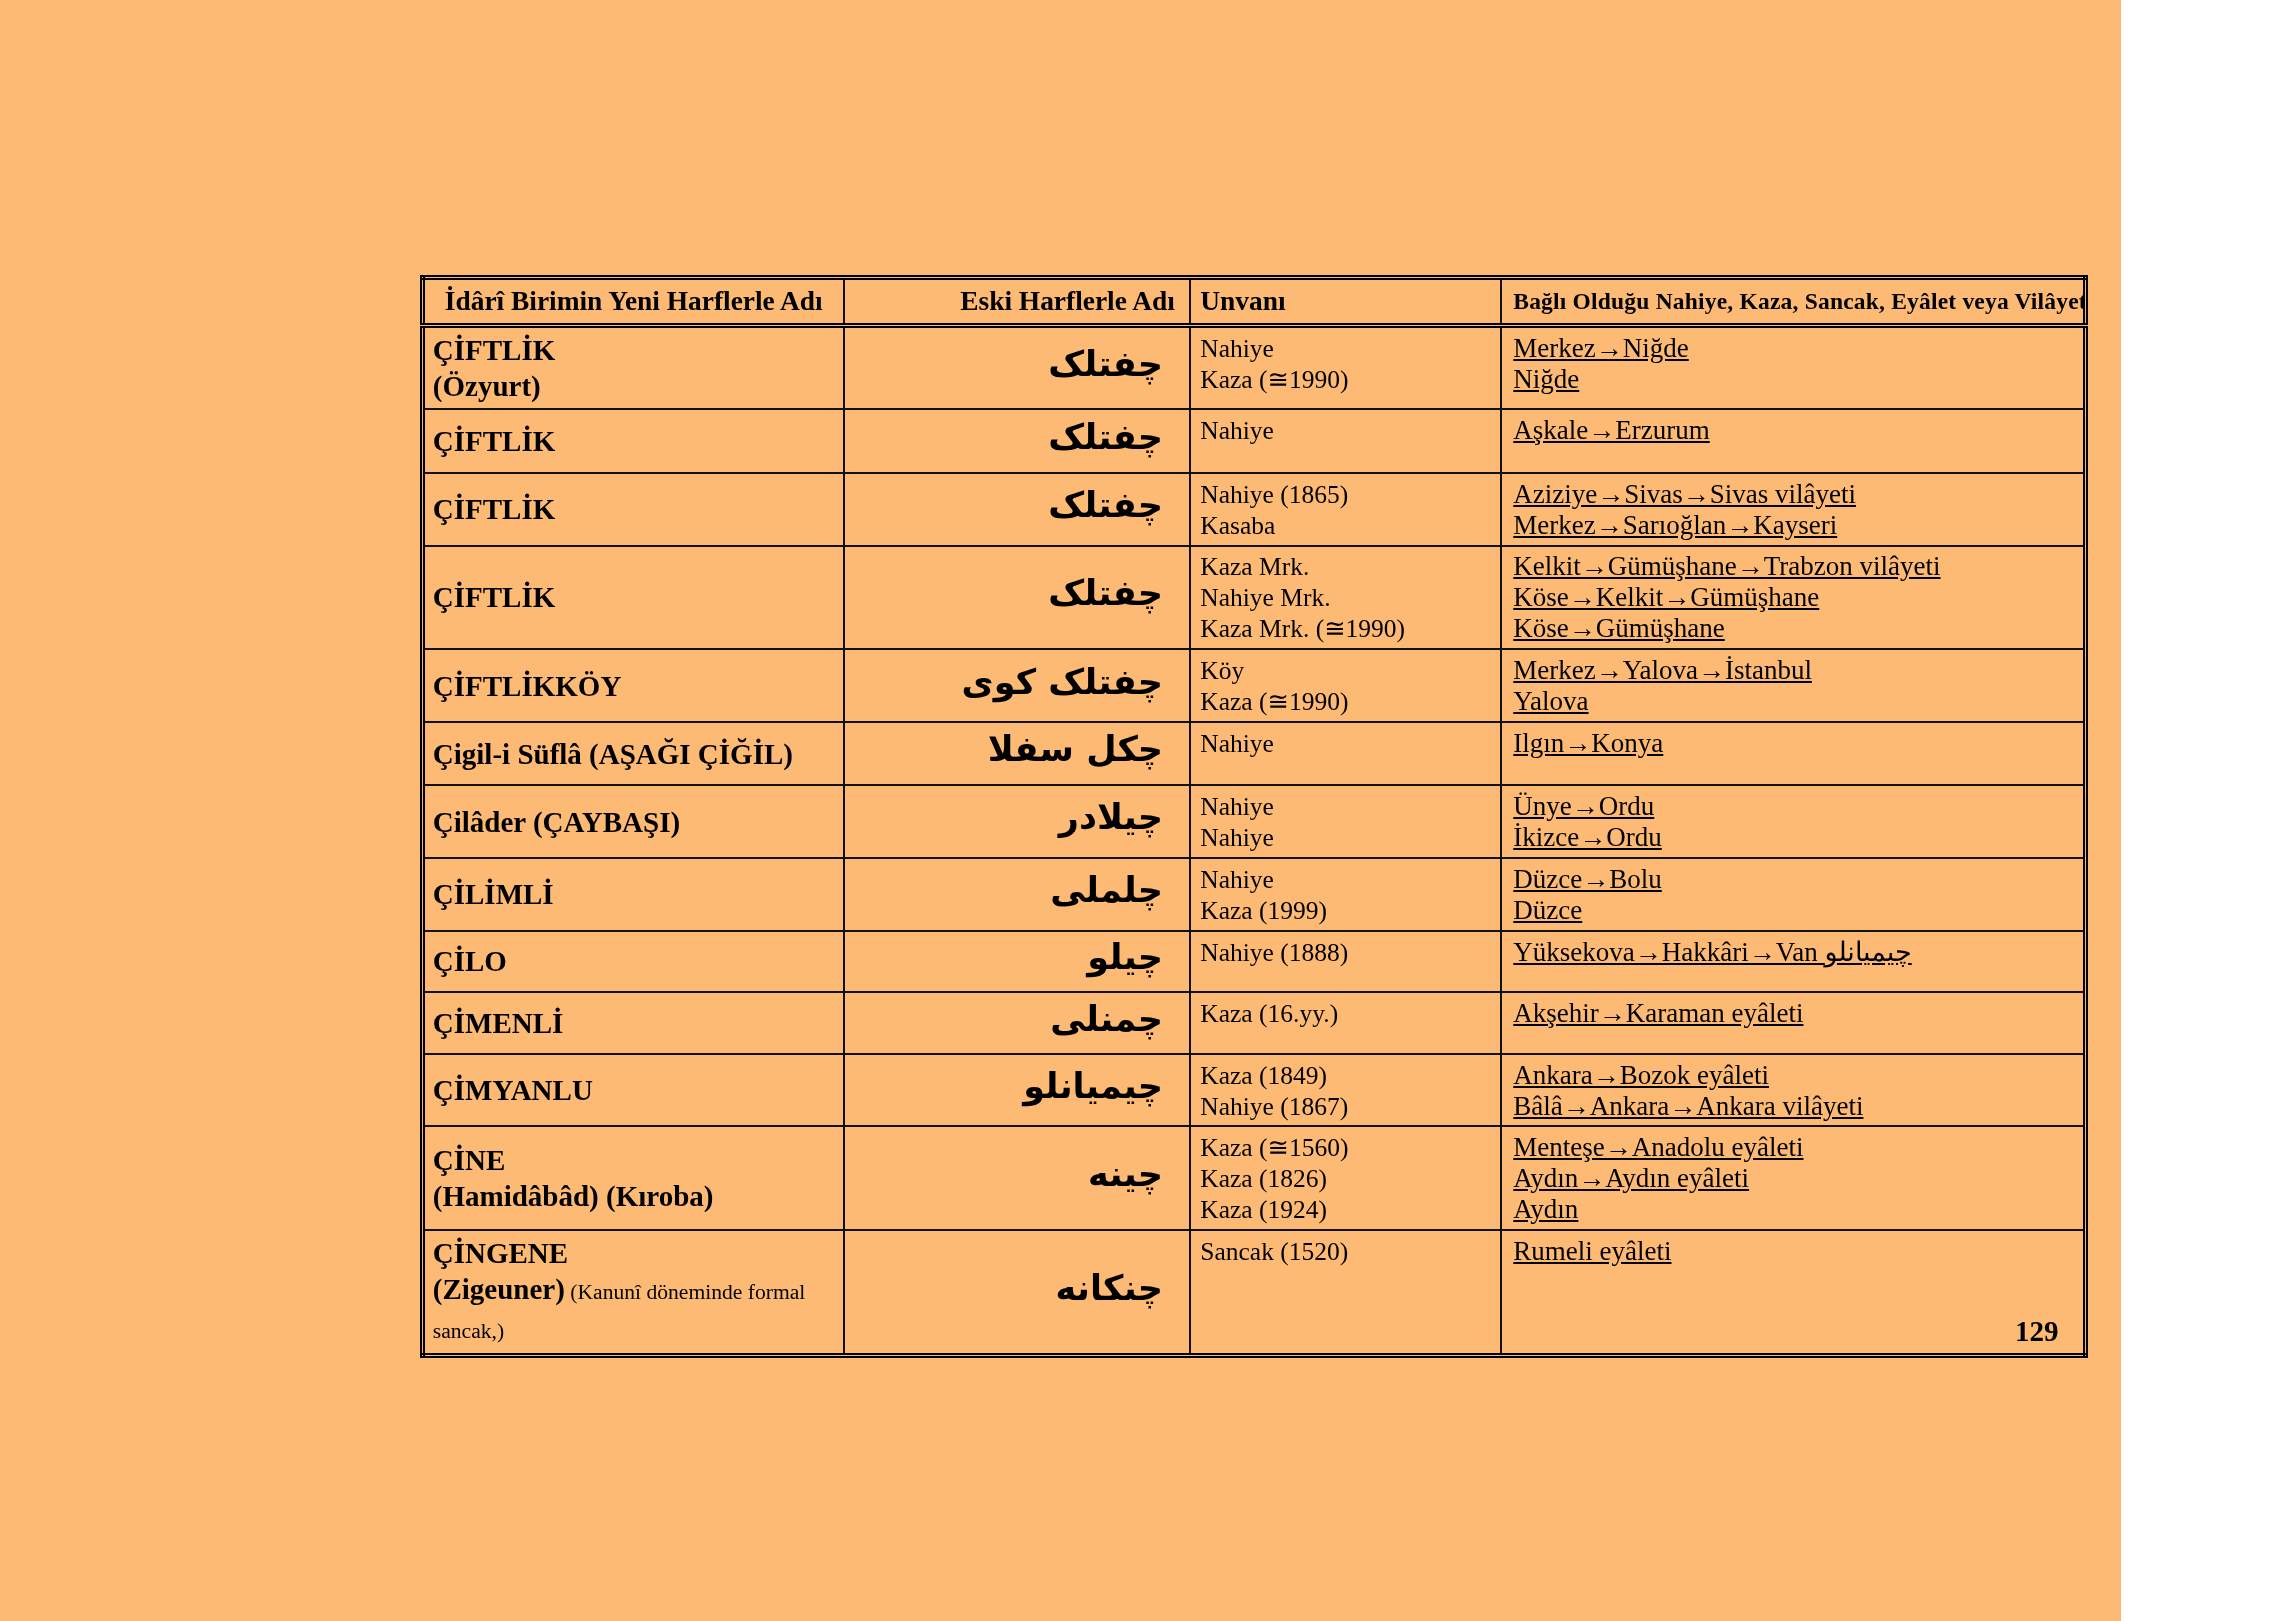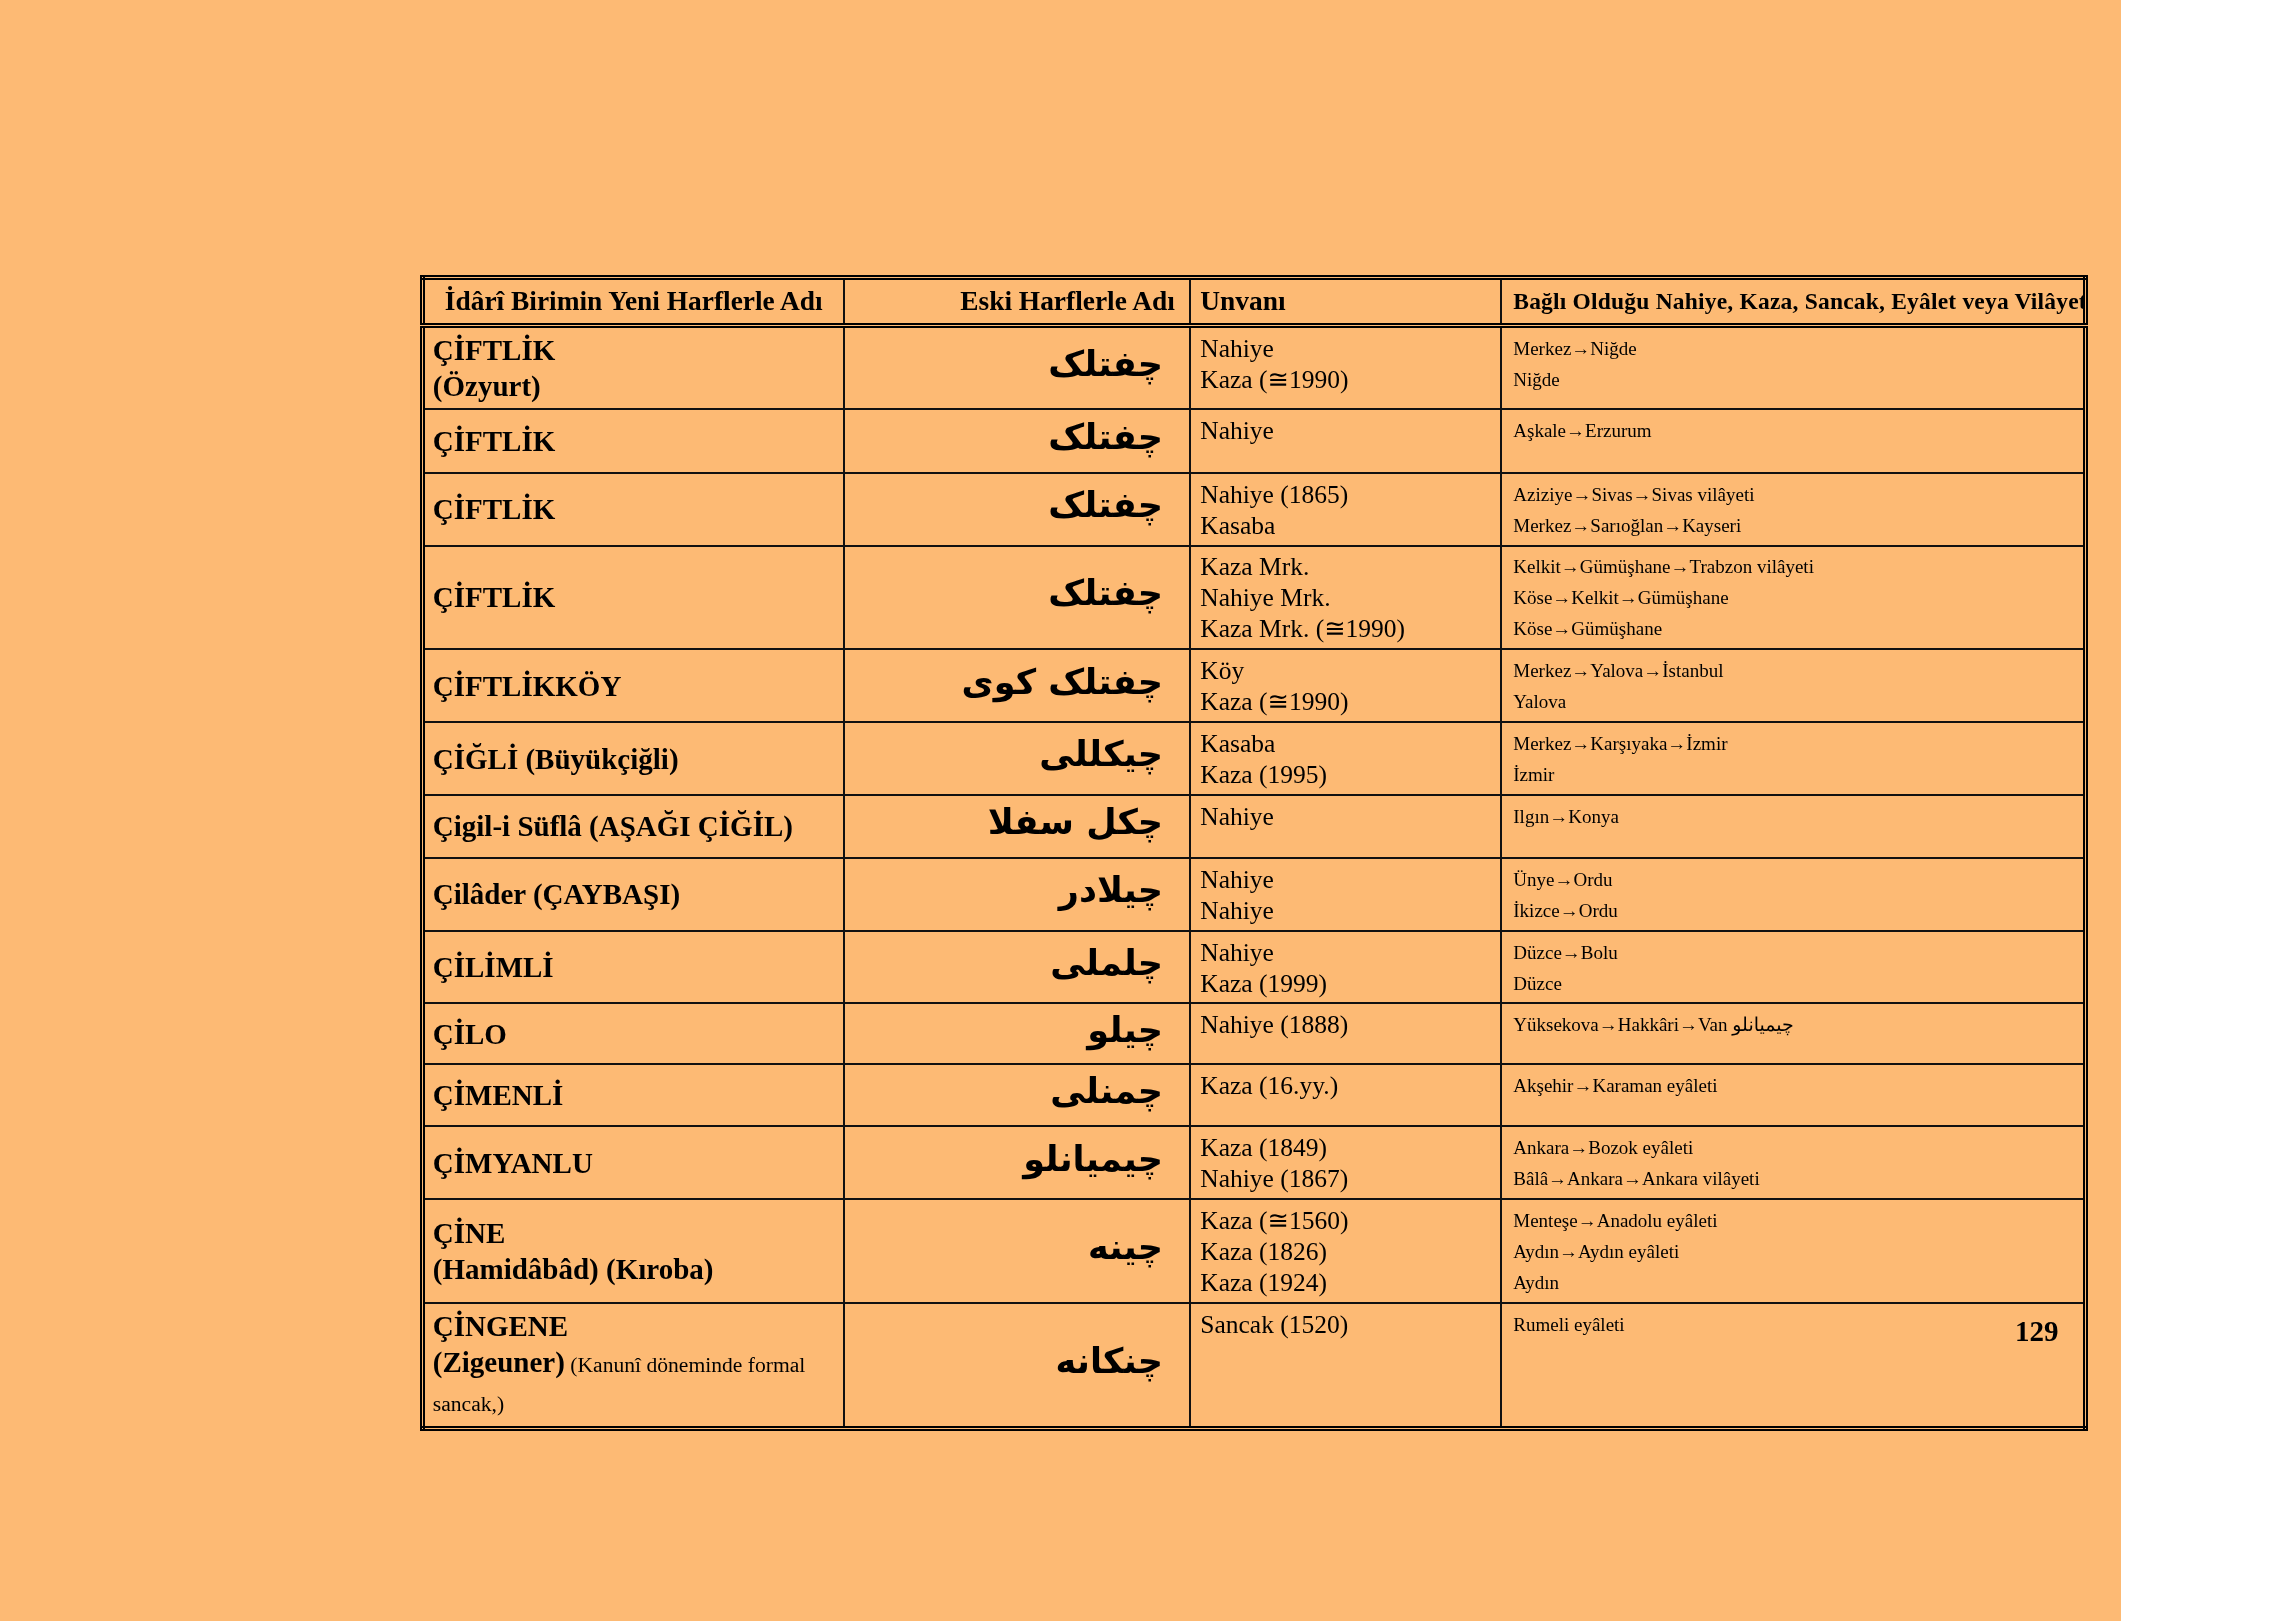--- a/index.html
+++ b/index.html
@@ -71,22 +71,23 @@
   }
   td.c3 {
     vertical-align: top;
     padding: 4.9px 3.9px 3.9px 9.8px;
     font-size: 25.5px;
     line-height: 31px;
   }
   td.c4 {
     vertical-align: top;
     padding: 4.9px 3.9px 3.9px 11.8px;
-    font-size: 19px;
+    font-size: 27px;
     line-height: 31px;
+    text-decoration: underline;
   }
   .pageno {
     position: absolute;
     left: 2015px;
     top: 1315px;
     font-size: 29px;
     font-weight: bold;
   }
 </style>
 </head>
@@ -174,34 +175,20 @@
           <td class="c2">چفتلک کوى</td>
           <td class="c3">
             <div>Köy</div>
             <div>Kaza (≅1990)</div>
           </td>
           <td class="c4">
             <div>Merkez→Yalova→İstanbul</div>
             <div>Yalova</div>
           </td>
         </tr>
-        <tr style="height: 64px;">
-          <td class="c1">
-            <div><span>ÇİĞLİ (Büyükçiğli)</span></div>
-          </td>
-          <td class="c2">چيکللى</td>
-          <td class="c3">
-            <div>Kasaba</div>
-            <div>Kaza (1995)</div>
-          </td>
-          <td class="c4">
-            <div>Merkez→Karşıyaka→İzmir</div>
-            <div>İzmir</div>
-          </td>
-        </tr>
         <tr style="height: 63px;">
           <td class="c1">
             <div><span>Çigil-i Süflâ (AŞAĞI ÇİĞİL)</span></div>
           </td>
           <td class="c2">چکل سفلا</td>
           <td class="c3">
             <div>Nahiye</div>
           </td>
           <td class="c4">
             <div>Ilgın→Konya</div>

